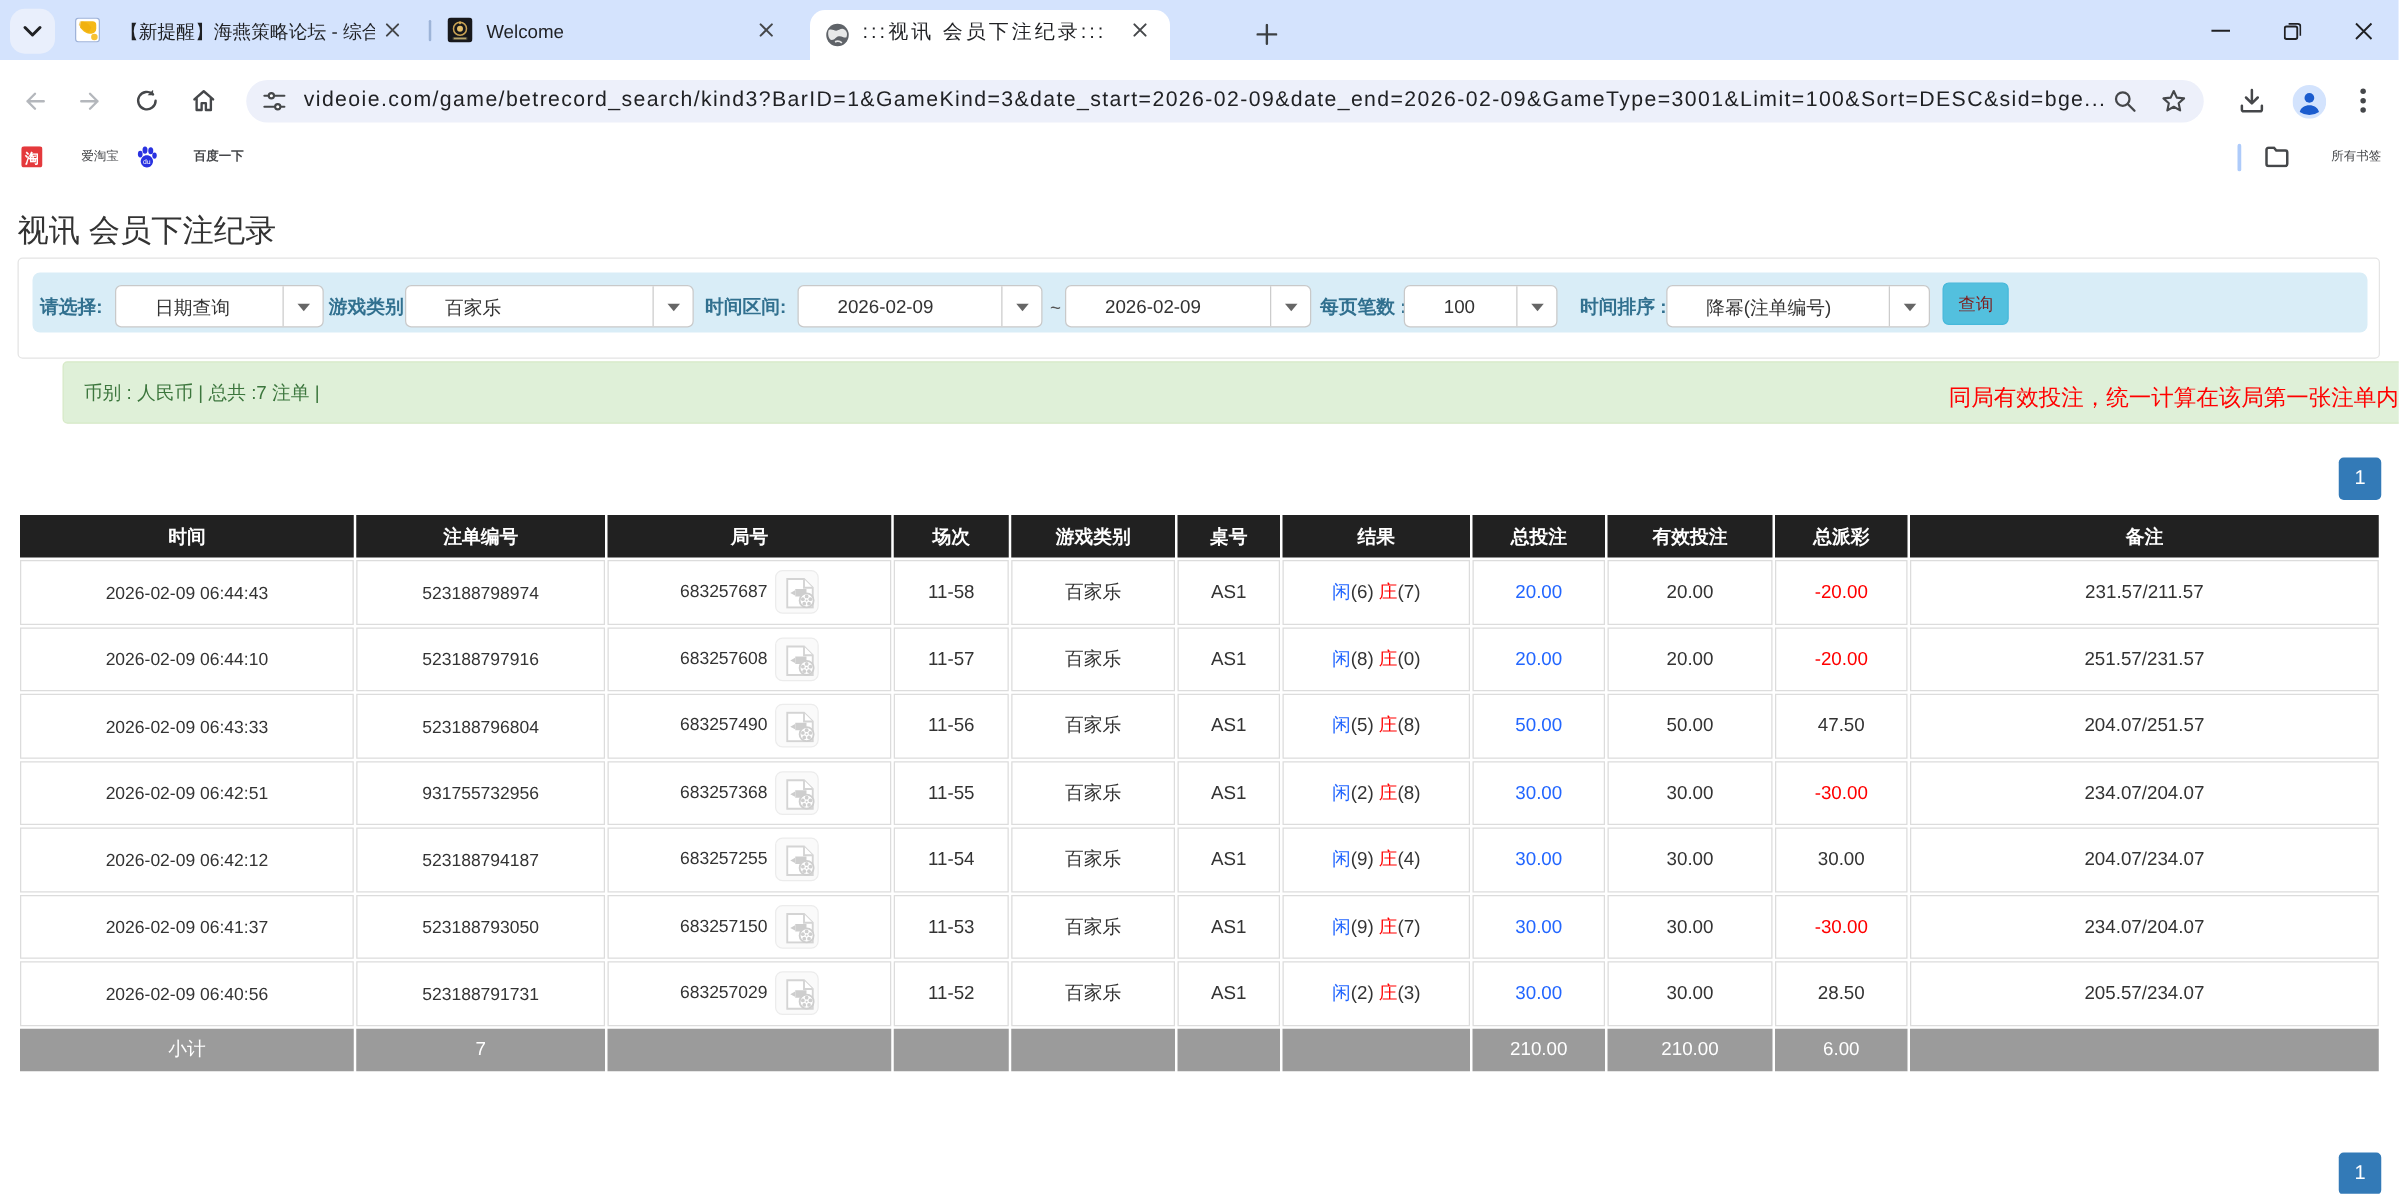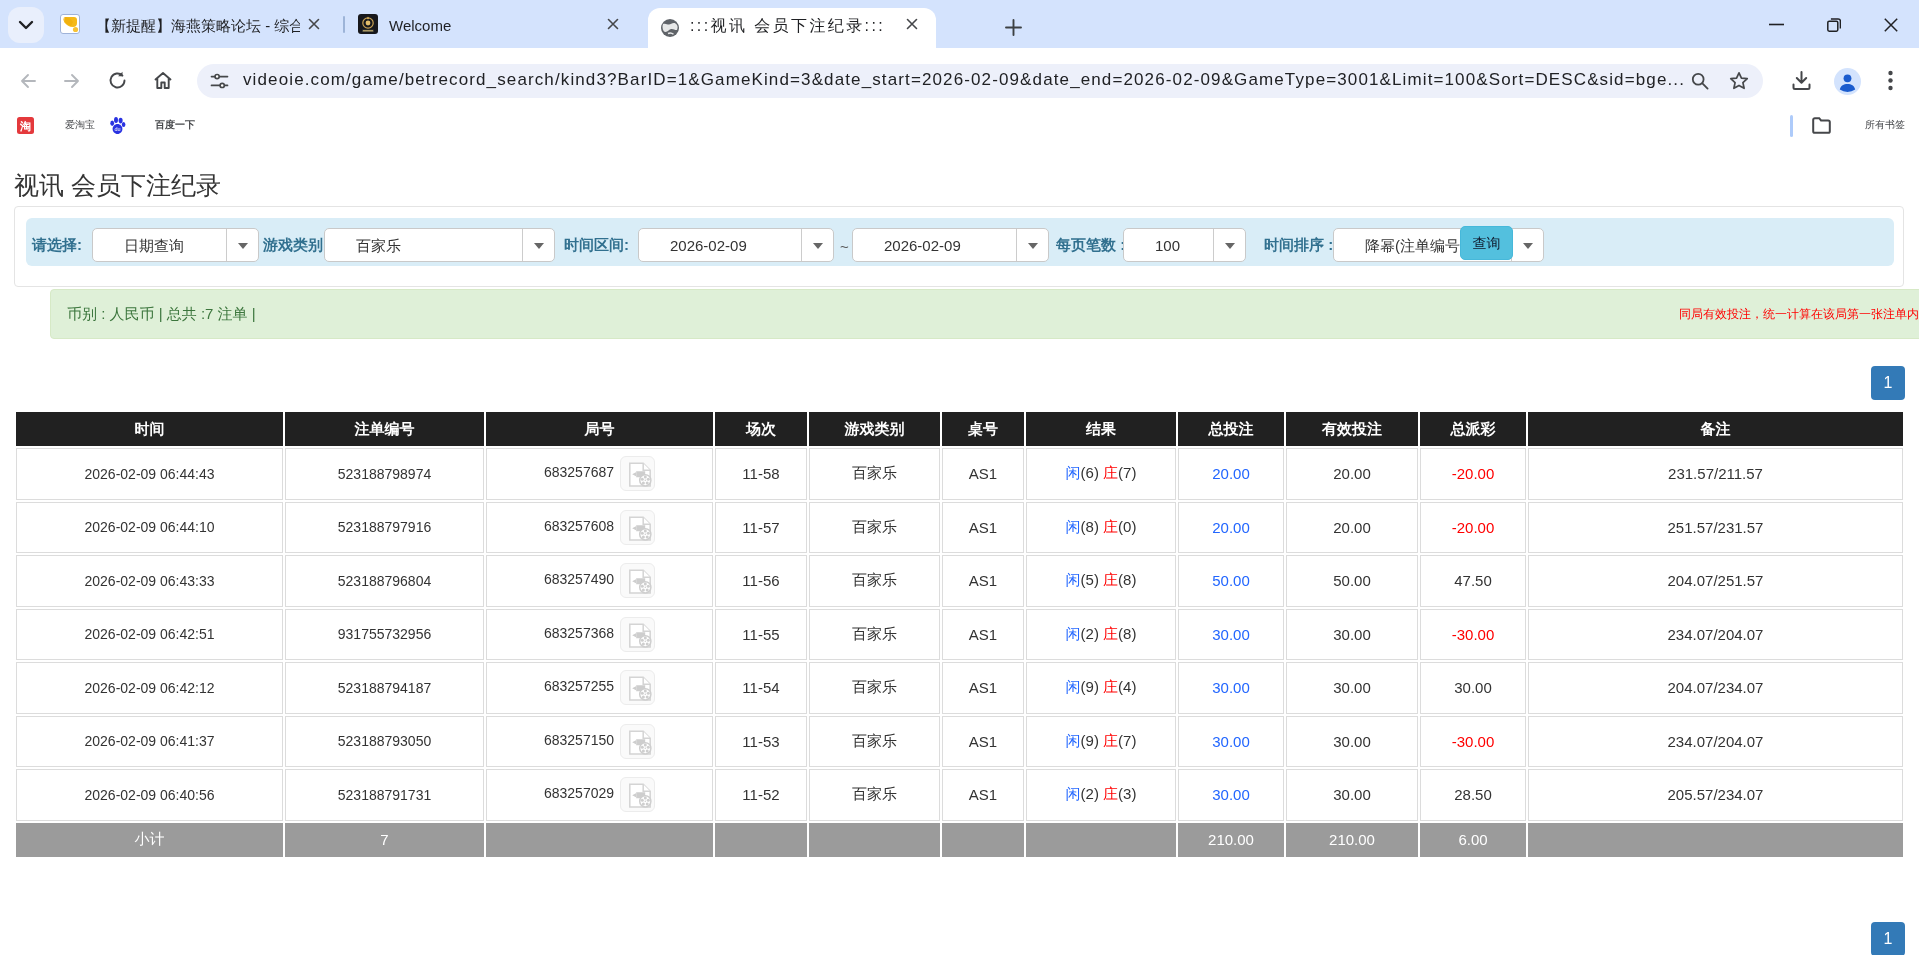--- a/index.html
+++ b/index.html
@@ -26,25 +26,25 @@
 
 
 #pgtitle { left:14px; top:173px; font-size:25px; color:#333; font-weight:400; line-height:1; }
 #panel { left:14px; top:206px; width:1890px; height:81px; background:#fff; border:1px solid #e4e4e4; border-radius:4px; }
 #bluebar { left:26px; top:218px; width:1868px; height:48px; background:#d9edf7; border-radius:6px; }
 .flabel { font-size:15px; font-weight:bold; color:#31708f; top:236px; }
 .fselect { top:228px; height:34px; background:#fff; border:1px solid #c9c9c9; border-radius:5px; }
 .fselect .txt { position:absolute; left:11px; top:8px; font-size:15px; color:#333; white-space:nowrap;margin-left:20px; }
 .fselect .arr { position:absolute; right:0; top:0; width:32px; height:100%; border-left:1px solid #ccc; }
 .fselect .arr:after { content:""; position:absolute; left:50%; top:50%; margin:-2px 0 0 -5px; border:5px solid transparent; border-top:6px solid #666; }
-#qbtn { left:1460px; top:226px; width:53px; height:34px; background:#53c0de; border:1px solid #46b8da; border-radius:5px; color:#0f172a; font-size:14px; text-align:center; line-height:32px; }
+#qbtn { left:1554px; top:226px; width:53px; height:34px; background:#53c0de; border:1px solid #46b8da; border-radius:5px; color:#7f1d1d; font-size:14px; text-align:center; line-height:32px; }
 
 #greenbar { left:14px; top:289px; width:1891px; height:50px; background:#dff0d8; border:1px solid #d6e9c6; border-radius:4px;margin-left:36px; }
 #greenbar .gtxt { position:absolute; left:16px; top:15px; font-size:15px; color:#3c763d; }
-#greenbar .rtxt { position:absolute; right:21px; top:16px; font-size:12px; color:#ff0000; }
+#greenbar .rtxt { position:absolute; right:21px; top:16px; font-size:18px; color:#ff0000; }
 
 .pagebtn { width:34px; height:34px; background:#337ab7; border-radius:4px; color:#fff; font-size:16px; text-align:center; line-height:34px; }
 #pag1 { left:1871px; top:366px; }
 #pag2 { left:1871px; top:922px; }
 
 
 #tbl { left:14px; top:410px; }
 table { border-collapse:separate; border-spacing:2px; table-layout:fixed; width:1891px; }
 th { background:#212121; color:#fff; font-size:15px; font-weight:bold; height:34px; text-align:center; }
 td { border:1px solid #dcdcdc; height:51.5px; text-align:center; font-size:15px; color:#333; }

